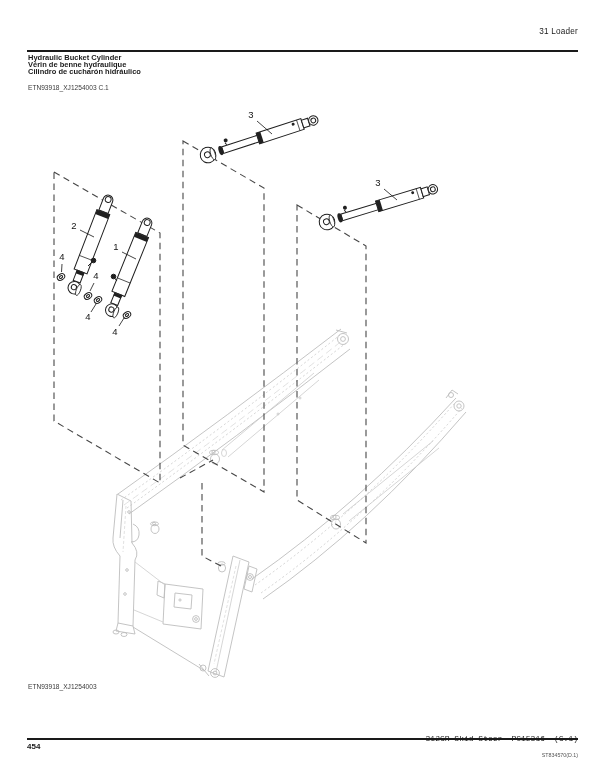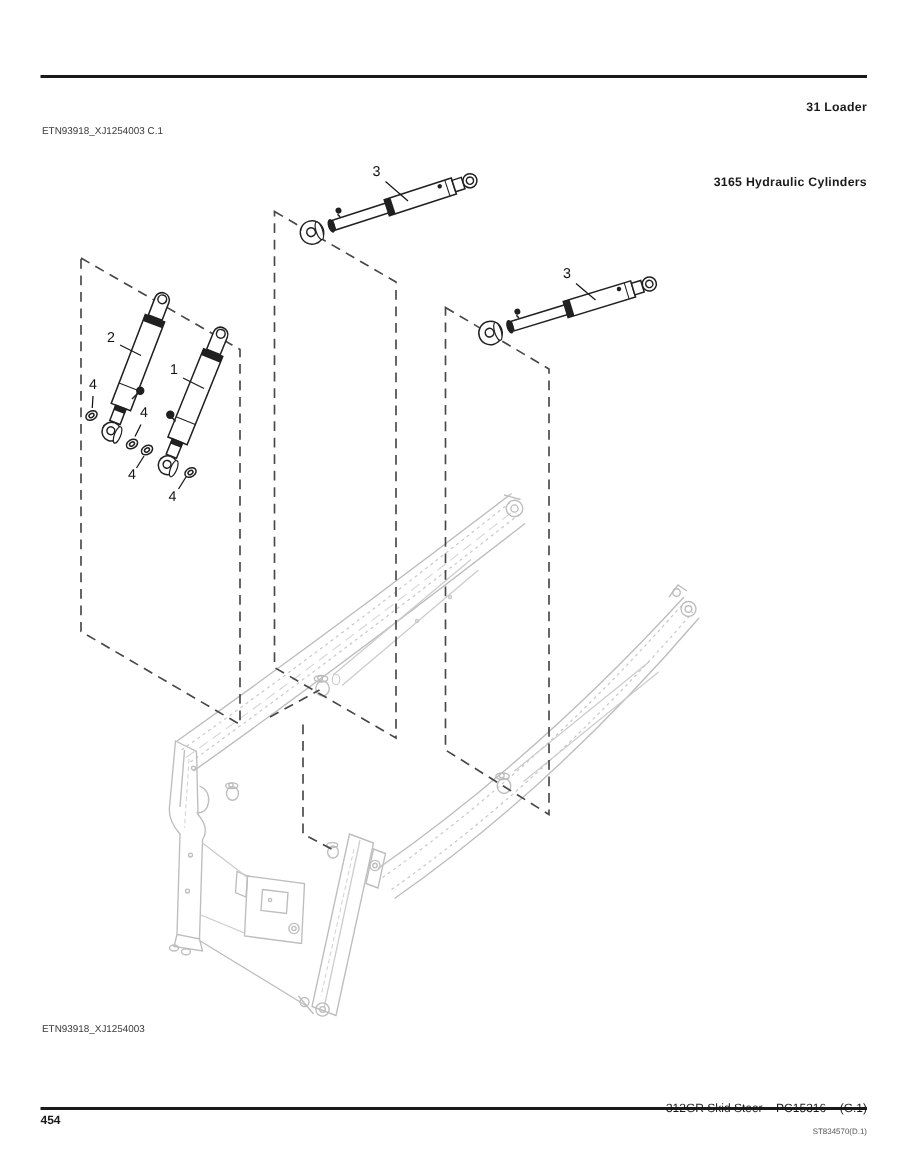--- a/index.html
+++ b/index.html
@@ -1,47 +1,51 @@
 <!DOCTYPE html>
 <html><head>
 <meta charset="utf-8">
 <style>
   html,body{margin:0;padding:0;background:#ffffff;}
   .page{position:relative;width:600px;height:776px;background:#ffffff;overflow:hidden;
         font-family:"Liberation Sans", sans-serif;color:#1a1a1a;}
   
   .hdr{position:absolute;top:27px;left:27px;right:22px;text-align:right;line-height:10px;}
-  .hdr div{font-size:8.2px;font-weight:bold;letter-spacing:.2px;margin-top:40px;}
+  .hdr div{font-size:8.2px;font-weight:normal;letter-spacing:.2px;}
   .rule-top{position:absolute;top:50px;left:27px;right:22px;height:2px;background:#1a1a1a;}
   
   .titleblock{position:absolute;top:55px;left:28px;line-height:6.9px;}
   .titleblock .t{font-size:7.5px;font-weight:bold;}
   .ref{position:absolute;top:84px;left:28px;font-size:6.6px;color:#3a3a3a;}
   
   .fig{position:absolute;top:0;left:0;width:600px;height:776px;}
   .caption{position:absolute;top:683px;left:28px;font-size:6.6px;color:#3a3a3a;}
   .callout{position:absolute;width:14px;text-align:center;font-size:9.5px;color:#141414;}
   
   .rule-bot{position:absolute;top:738px;left:27px;right:22px;height:1.6px;background:#1a1a1a;}
   .pageno{position:absolute;top:742px;left:27px;font-size:8px;font-weight:bold;text-align:center;}
-  .fright{position:absolute;top:734px;right:22px;text-align:right;font-size:8px;}
+  .fright{position:absolute;top:734px;right:22px;text-align:right;font-size:8px;font-family:Liberation Mono, monospace;}
   .fright span{margin-left:9px;}
   .stamp{position:absolute;top:752px;right:22px;text-align:right;font-size:5.3px;color:#555;}
 </style>
 </head>
 <body>
 
 <div class="page">
 
   <div class="hdr">
     <div>31 Loader</div>
-    <div>3165 Hydraulic Cylinders</div>
   </div>
   <div class="rule-top"></div>
 
+  <div class="titleblock">
+    <div class="t">Hydraulic Bucket Cylinder</div>
+    <div class="t">Vérin de benne hydraulique</div>
+    <div class="t">Cilindro de cucharón hidráulico</div>
+  </div>
   <div class="ref">ETN93918_XJ1254003 C.1</div>
 
   <div class="fig">
     <svg width="600" height="776" viewBox="0 0 600 776">
       <defs>
         <g id="cyl-vert" stroke="#202020" stroke-width="1" fill="none">
           <path d="M-4.9,0 a4.9,4.9 0 1 1 9.8,0 L4.9,12.5 L-4.9,12.5 Z" fill="#ffffff"></path>
           <circle cx="0" cy="-0.5" r="2.9" fill="#ffffff"></circle>
           <rect x="-6.9" y="13" width="13.8" height="63.5" fill="#ffffff"></rect>
           <rect x="-6.9" y="13" width="13.8" height="4.6" fill="#202020" stroke="none"></rect>

